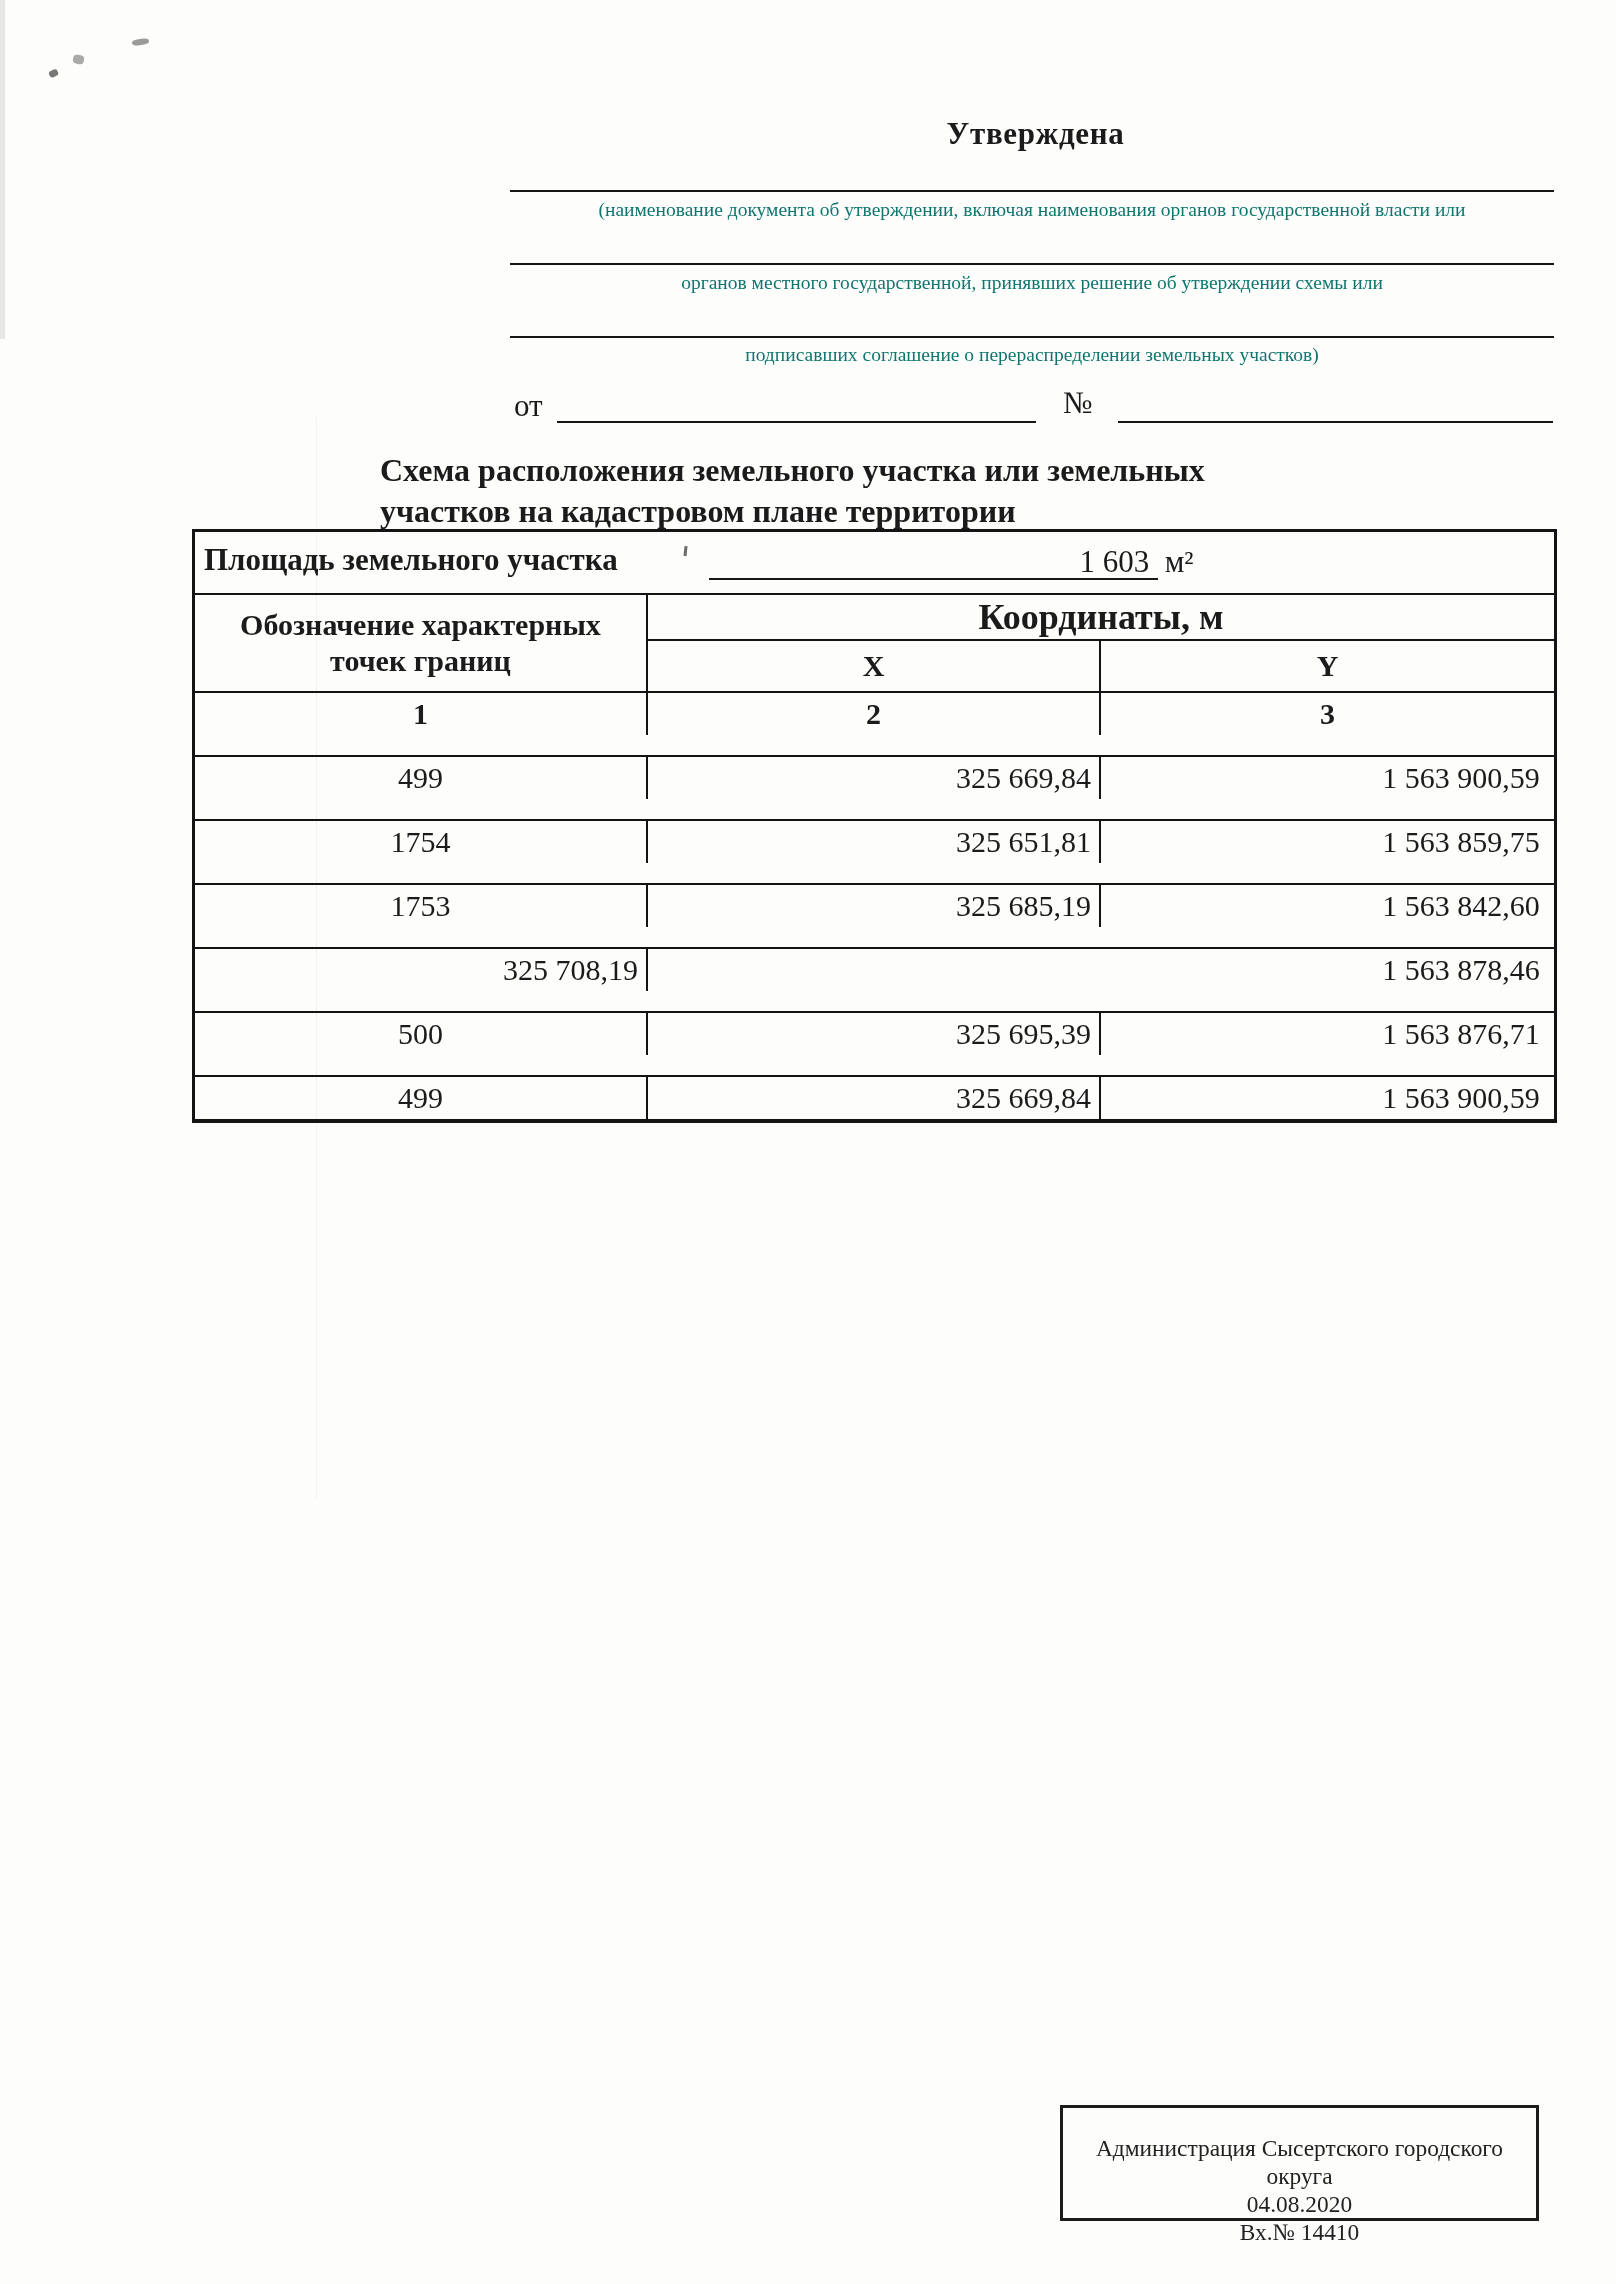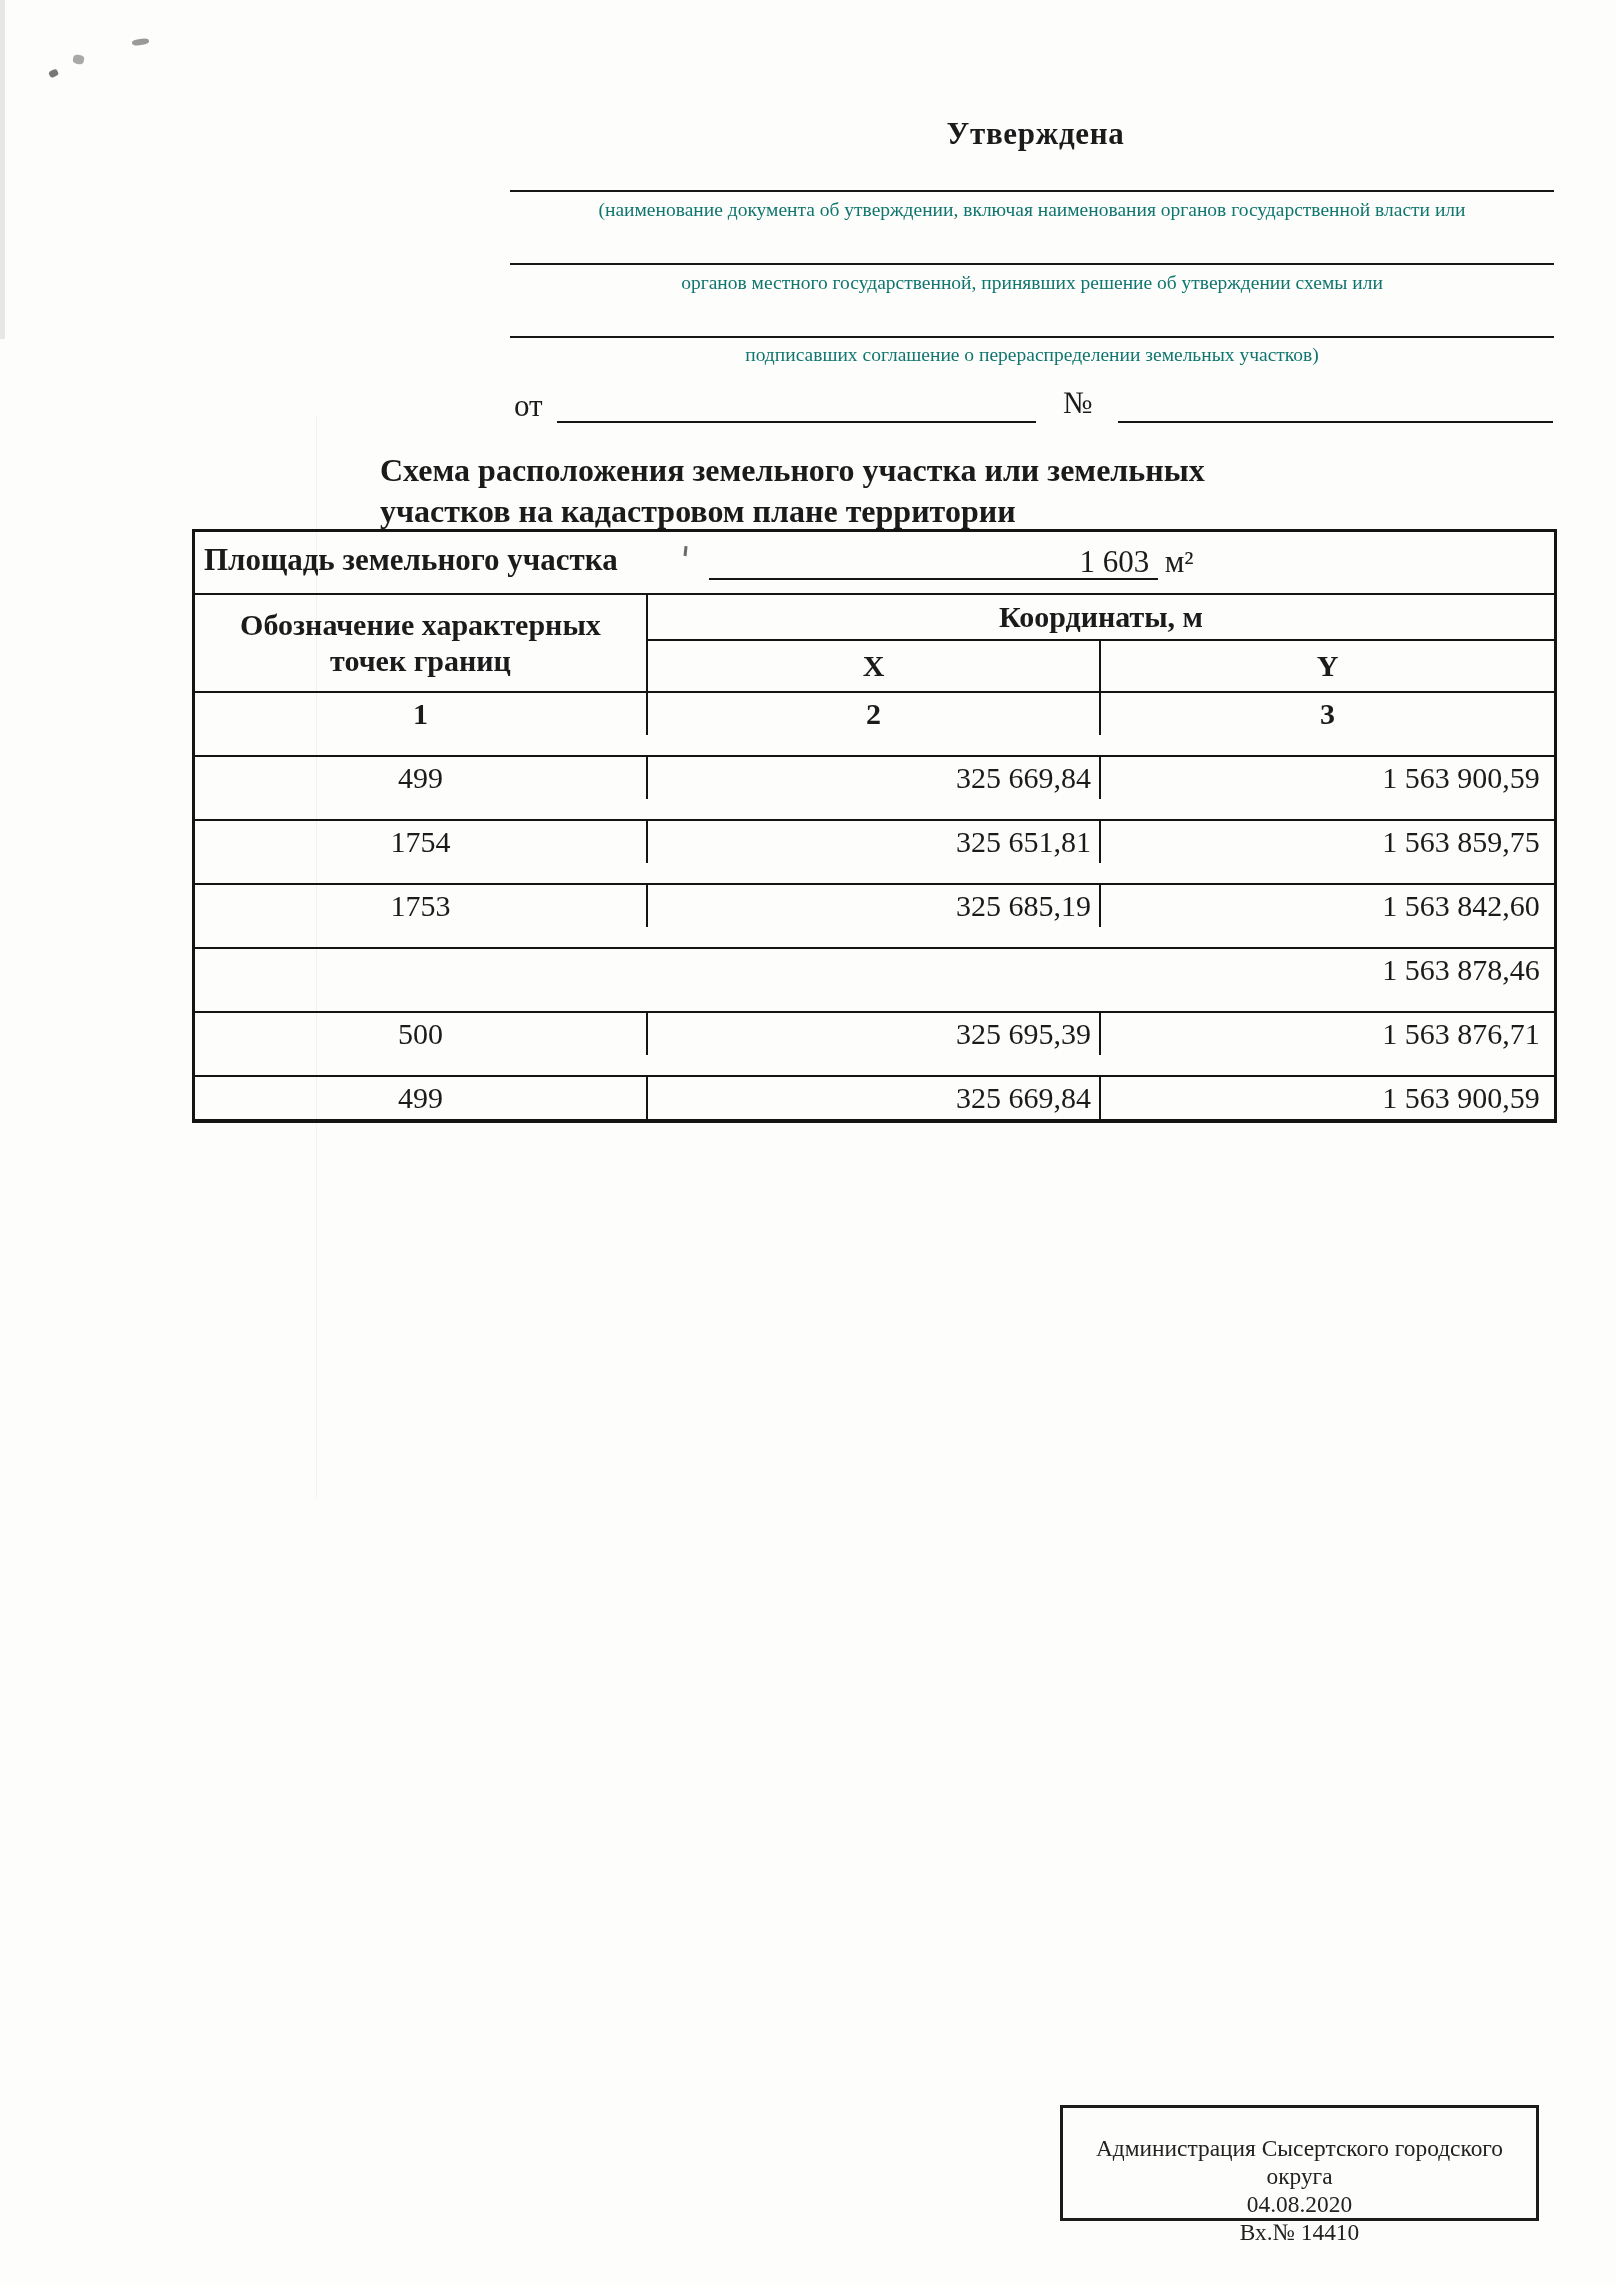--- a/index.html
+++ b/index.html
@@ -65,21 +65,21 @@
   .trowB { display:flex; height:98px; border-top:2.6px solid #141414; }
   .cB1 {
     width:33.33%; border-right:2.6px solid #141414;
     display:flex; flex-direction:column; justify-content:center; align-items:center;
     font-size:30px; font-weight:bold; line-height:36px; text-align:center;
   }
   .cB2 { flex:1; display:flex; flex-direction:column; }
   .coords-cell {
     height:46px; border-bottom:2.6px solid #141414;
     display:flex; align-items:center; justify-content:center;
-    font-size:30px; font-weight:bold;
+    font-size:36px; font-weight:bold;
   }
   .xy-wrap { flex:1; display:flex; }
   .x-cell, .y-cell {
     display:flex; align-items:center; justify-content:center;
     font-size:30px; font-weight:bold;
   }
   .x-cell { width:50%; border-right:2.6px solid #141414; }
   .y-cell { flex:1; }
 
   .trowC { display:flex; height:44px; border-top:2.6px solid #141414; font-size:30px; font-weight:bold; }
@@ -163,20 +163,21 @@
     <div class="c1">1754</div>
     <div class="c2">325 651,81</div>
     <div class="c3">1 563 859,75</div>
   </div>
   <div class="trowD">
     <div class="c1">1753</div>
     <div class="c2">325 685,19</div>
     <div class="c3">1 563 842,60</div>
   </div>
   <div class="trowD">
+    <div class="c2">325 708,19</div>
     <div class="c3">1 563 878,46</div>
   </div>
   <div class="trowD">
     <div class="c1">500</div>
     <div class="c2">325 695,39</div>
     <div class="c3">1 563 876,71</div>
   </div>
   <div class="trowD">
     <div class="c1">499</div>
     <div class="c2">325 669,84</div>

